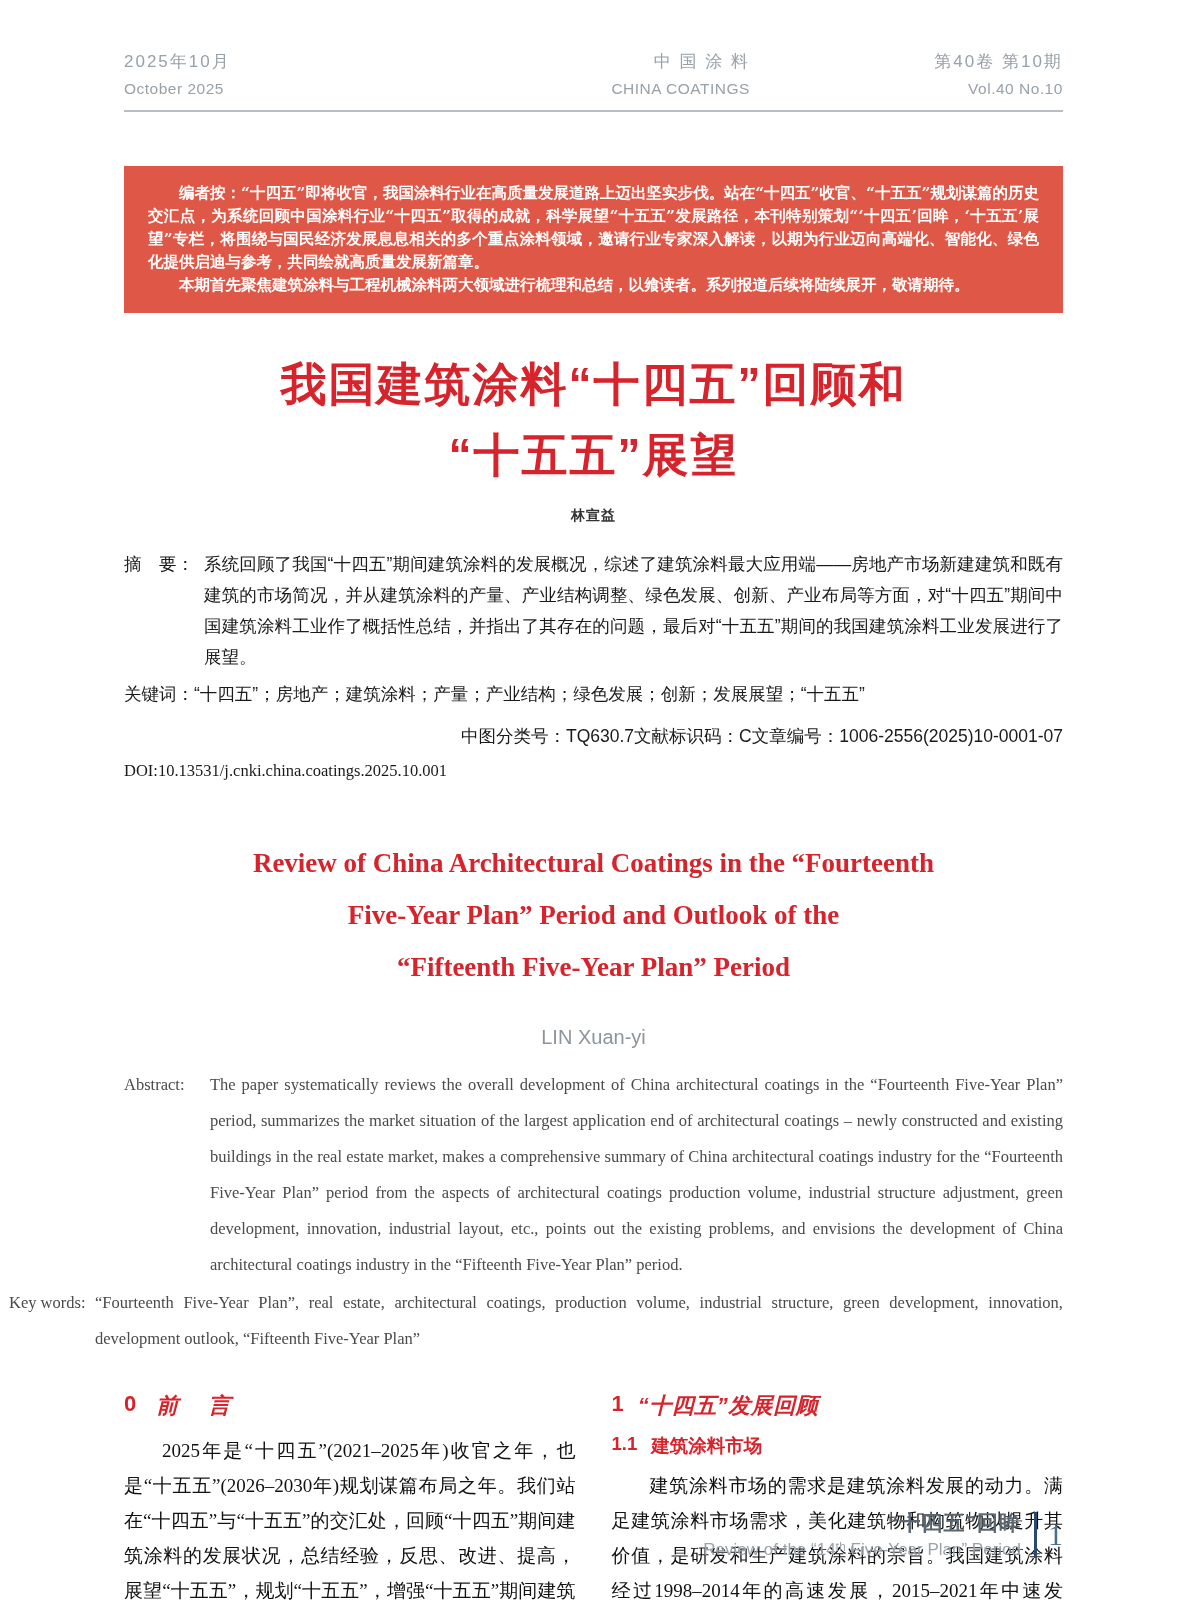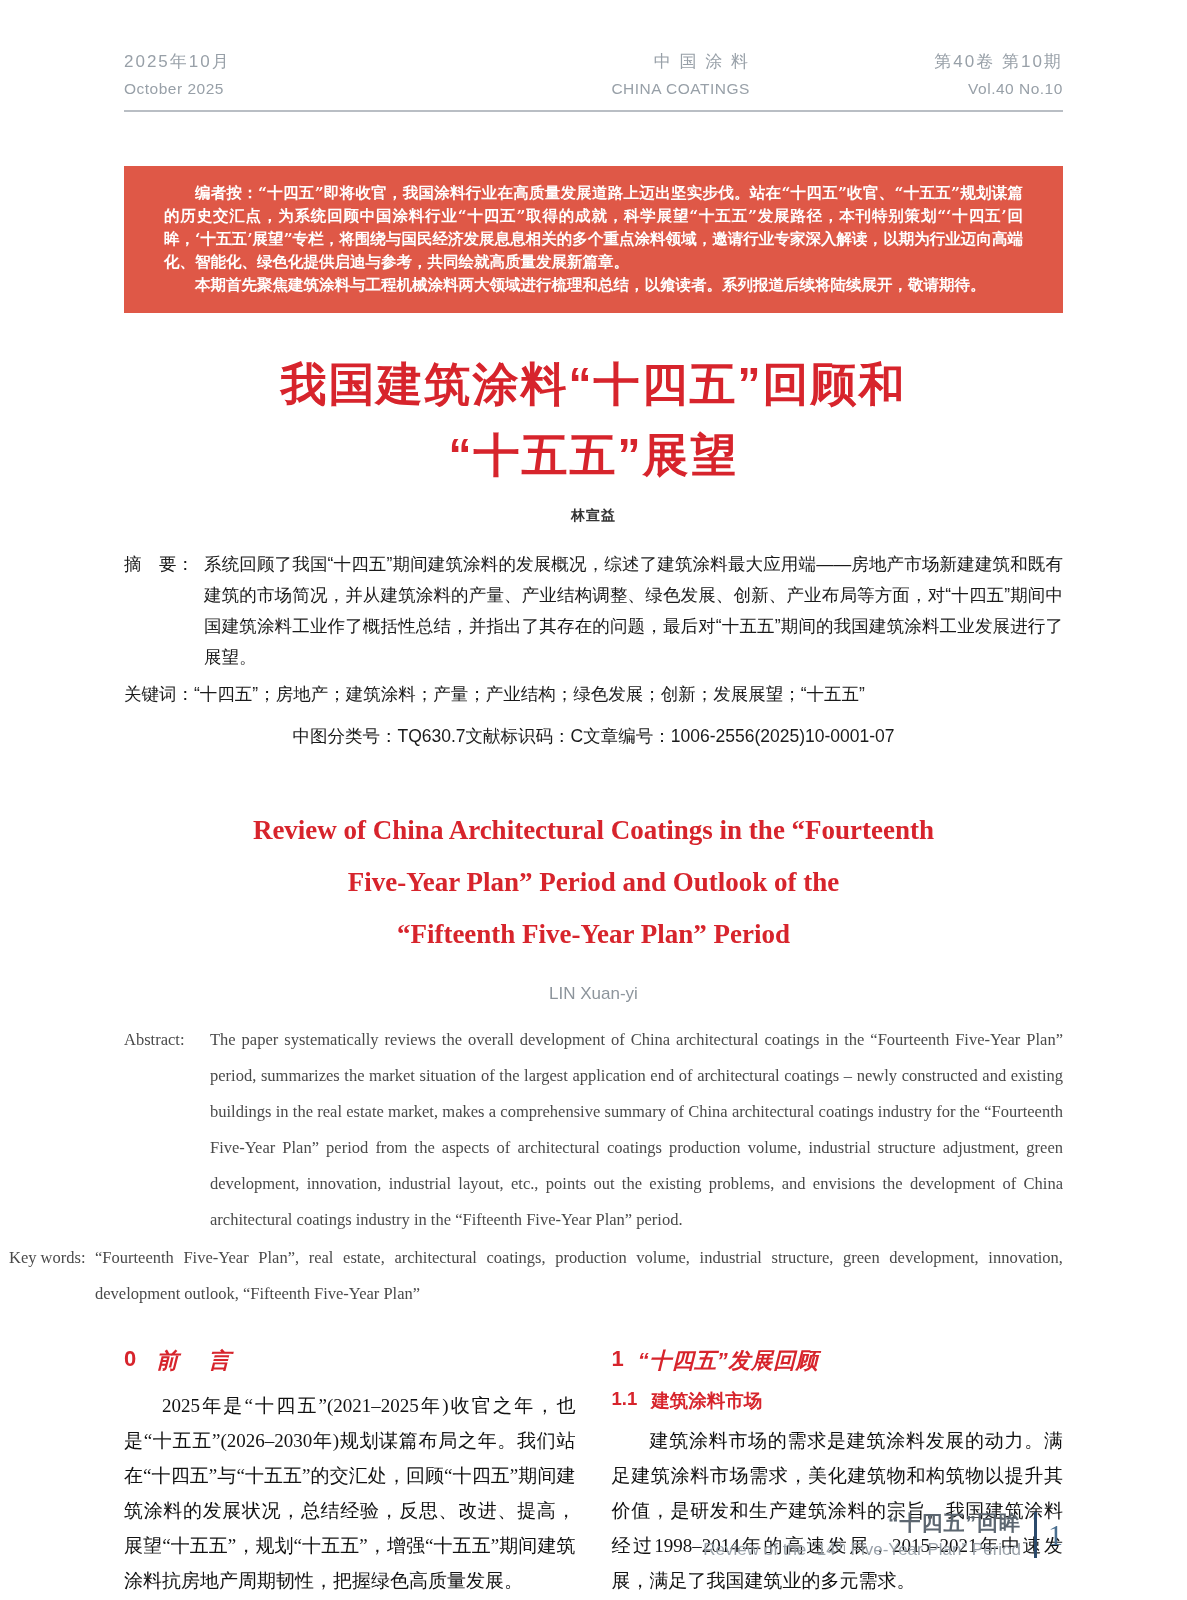--- a/index.html
+++ b/index.html
@@ -26,21 +26,21 @@
   .hdr-col { width: 33.33%; }
   .hdr-center { text-align: right; }
   .hdr-right { text-align: right; }
   .hdr-cn { font-size: 17px; letter-spacing: 2px; margin-bottom: 7px; }
   .hdr-en { font-size: 15.5px; letter-spacing: 0.5px; }
   
   .editor-note {
     margin: 54px 124px 0;
     background: #df5847;
     color: #ffffff;
-    padding: 15px 40px 17px;
+    padding: 15px 24px 17px;
     font-family: "DejaVu Serif", serif;
   }
   .editor-note p {
     margin: 0;
     text-indent: 2em;
     font-size: 15.5px;
     line-height: 23px;
     text-align: justify;
     font-weight: 600;
   }
@@ -69,21 +69,21 @@
   .cn-abstract {
     padding-left: 80px;
     font-size: 17.5px;
     line-height: 31px;
     text-align: justify;
     color: #1a1a1a;
   }
   .kw { margin-top: 9px; font-size: 17.5px; color: #1a1a1a; padding-left: 0; }
   .meta-row {
     display: flex;
-    justify-content: center;
+    justify-content: flex-end;
     margin-top: 13px;
     font-size: 17.5px;
     color: #1a1a1a;
   }
   .doi {
     margin-top: 13px;
     font-family: "Liberation Serif", serif;
     font-size: 16.5px;
     color: #1a1a1a;
   }
@@ -91,24 +91,24 @@
   .title-en {
     margin: 56px 60px 0;
     text-align: center;
     color: #d7242c;
     font-family: "Liberation Serif", serif;
     font-size: 27px;
     font-weight: bold;
     line-height: 52px;
   }
   .author-en {
-    margin-top: 24px;
+    margin-top: 33px;
     text-align: center;
     color: #8d959c;
-    font-size: 17px;
+    font-size: 20px;
   }
   
   .en-block {
     margin: 18px 124px 0;
     font-family: "Liberation Serif", serif;
     font-size: 16.5px;
     line-height: 36px;
     text-align: justify;
     color: #4a4a4a;
   }
@@ -214,20 +214,21 @@
       <span class="lbl">摘　要：</span><span>系统回顾了我国“十四五”期间建筑涂料的发展概况，综述了建筑涂料最大应用端——房地产市场新建建筑和既有建筑的市场简况，并从建筑涂料的产量、产业结构调整、绿色发展、创新、产业布局等方面，对“十四五”期间中国建筑涂料工业作了概括性总结，并指出了其存在的问题，最后对“十五五”期间的我国建筑涂料工业发展进行了展望。</span>
     </p>
     <p class="kw">
       <span>关键词：</span><span>“十四五”；房地产；建筑涂料；产量；产业结构；绿色发展；创新；发展展望；“十五五”</span>
     </p>
     <div class="meta-row">
       <span><span>中图分类号：</span><span>TQ630.7</span></span>
       <span><span>文献标识码：</span><span>C</span></span>
       <span><span>文章编号：</span><span>1006-2556(2025)10-0001-07</span></span>
     </div>
+    <div class="doi">DOI:10.13531/j.cnki.china.coatings.2025.10.001</div>
   </div>
 
   <h2 class="title-en">
     <span>Review of China Architectural Coatings in the “Fourteenth</span><br>
     <span>Five-Year Plan” Period and Outlook of the</span><br>
     <span>“Fifteenth Five-Year Plan” Period</span>
   </h2>
   <div class="author-en">LIN Xuan-yi</div>
 
   <p class="hang en-block en-abstract">

